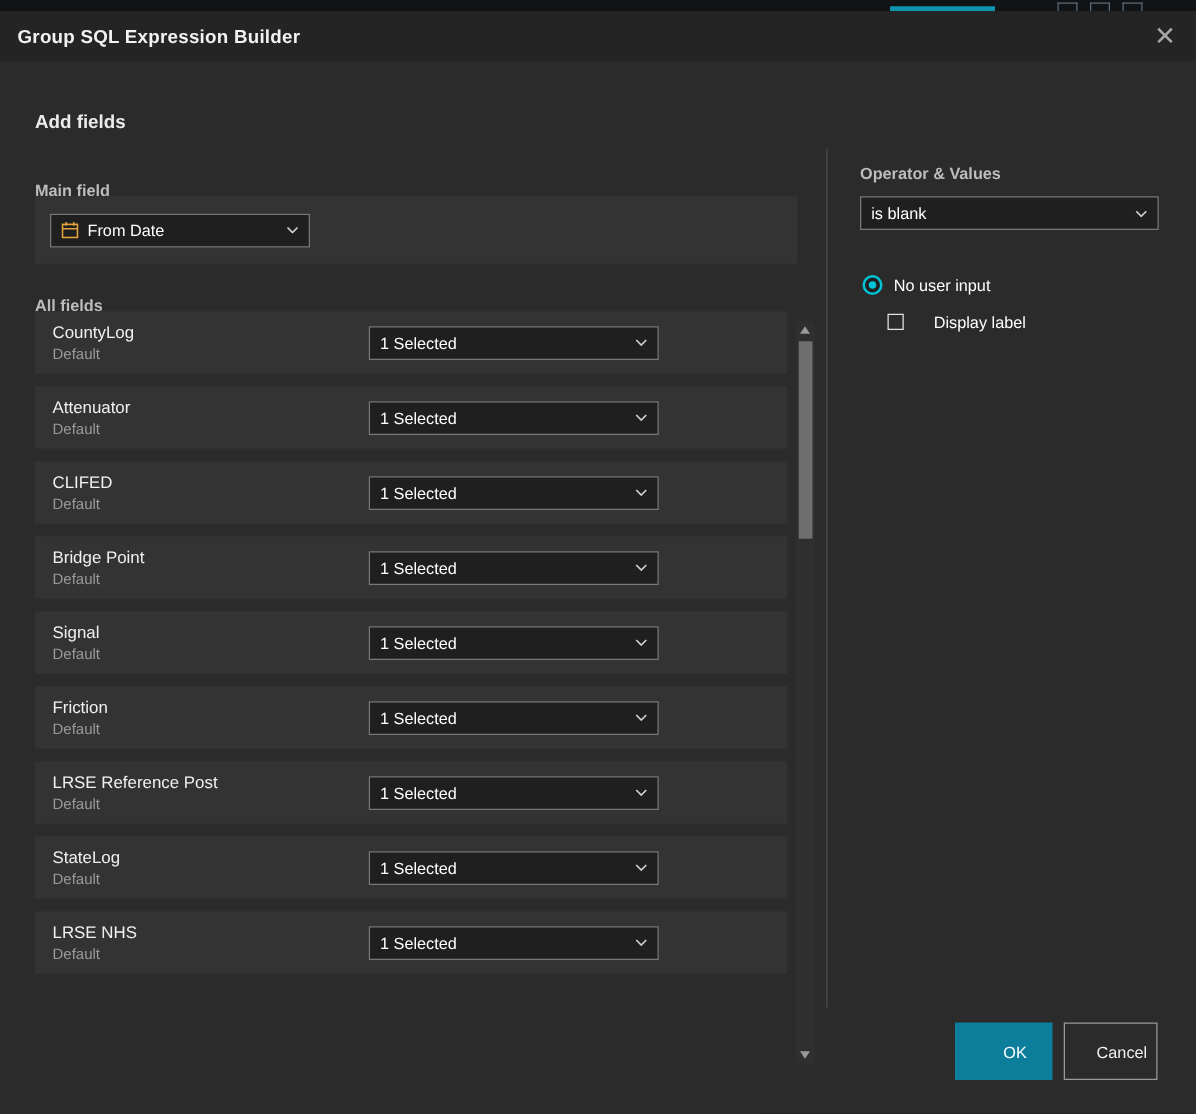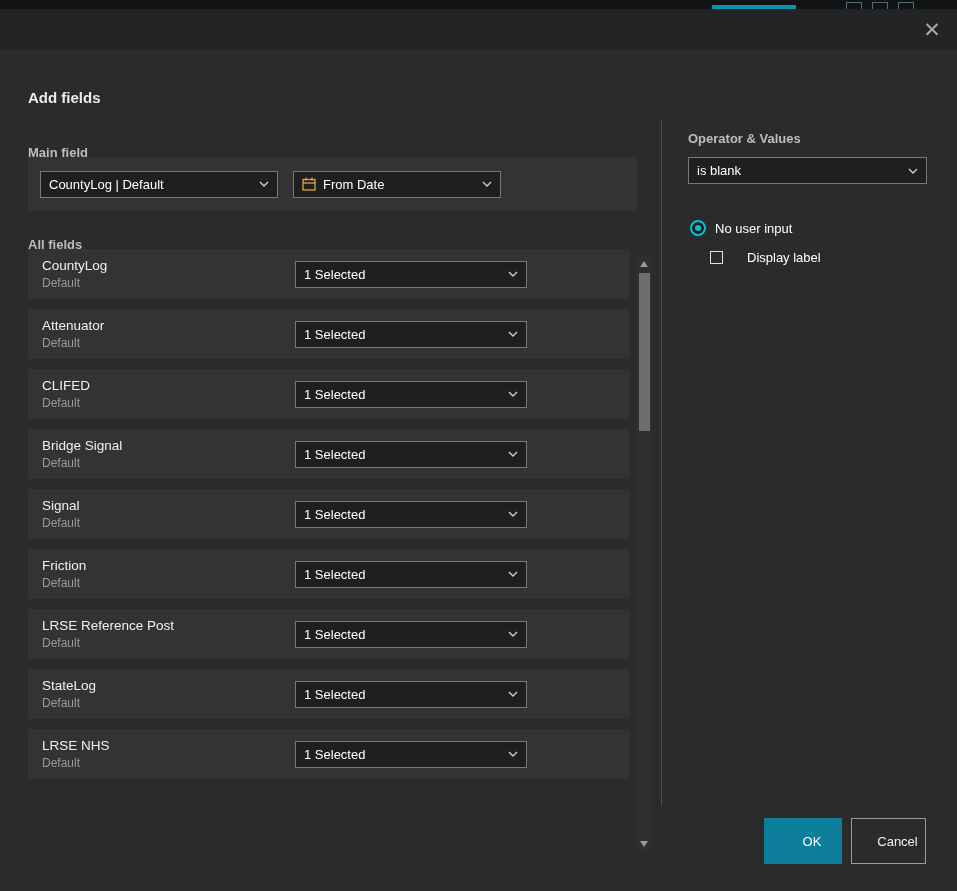--- a/index.html
+++ b/index.html
@@ -116,38 +116,31 @@
 <div class="top-strip">
   <div class="strip-frag frag-teal"></div>
   <div class="strip-frag frag-icon1"></div>
   <div class="strip-frag frag-icon2"></div>
   <div class="strip-frag frag-icon3"></div>
 </div>
 
 <div class="dialog">
 
   <div class="dialog-header">
+    <span class="dialog-title">Group SQL Expression Builder</span>
     <span class="close-btn">✕</span>
   </div>
 
   <div class="dialog-body">
 
     <div class="h-add-fields">Add fields</div>
 
     <div class="sub-label lbl-main-field">Main field</div>
 
     <div class="main-panel">
-      <div class="dd dd-source">
-        <span class="dd-text">CountyLog | Default</span>
-        <span class="chev">
-          <svg width="10" height="6" viewBox="0 0 10 6">
-              <path d="M1 1 L5 5 L9 1" stroke="#cfcfcf" stroke-width="1.4" fill="none"></path>
-            </svg>
-        </span>
-      </div>
       <div class="dd dd-field">
         <span class="cal-icon">
           <svg width="14" height="14" viewBox="0 0 14 14">
             <rect x="1" y="2.5" width="12" height="10.5" fill="none" stroke="#e2a33d" stroke-width="1.3"></rect>
             <line x1="1" y1="6" x2="13" y2="6" stroke="#e2a33d" stroke-width="1.3"></line>
             <line x1="4" y1="0.5" x2="4" y2="3.5" stroke="#e2a33d" stroke-width="1.3"></line>
             <line x1="10" y1="0.5" x2="10" y2="3.5" stroke="#e2a33d" stroke-width="1.3"></line>
           </svg>
         </span>
         <span class="dd-text">From Date</span>
@@ -203,21 +196,21 @@
           <span class="chev">
               <svg width="10" height="6" viewBox="0 0 10 6">
                 <path d="M1 1 L5 5 L9 1" stroke="#cfcfcf" stroke-width="1.4" fill="none"></path>
               </svg>
             </span>
         </div>
       </div>
 
       <div class="field-row">
         <div class="field-info">
-          <span class="field-name">Bridge Signal</span>
+          <span class="field-name">Bridge Point</span>
           <span class="field-sub">Default</span>
         </div>
         <div class="dd dd-row">
           <span class="dd-text">1 Selected</span>
           <span class="chev">
               <svg width="10" height="6" viewBox="0 0 10 6">
                 <path d="M1 1 L5 5 L9 1" stroke="#cfcfcf" stroke-width="1.4" fill="none"></path>
               </svg>
             </span>
         </div>

